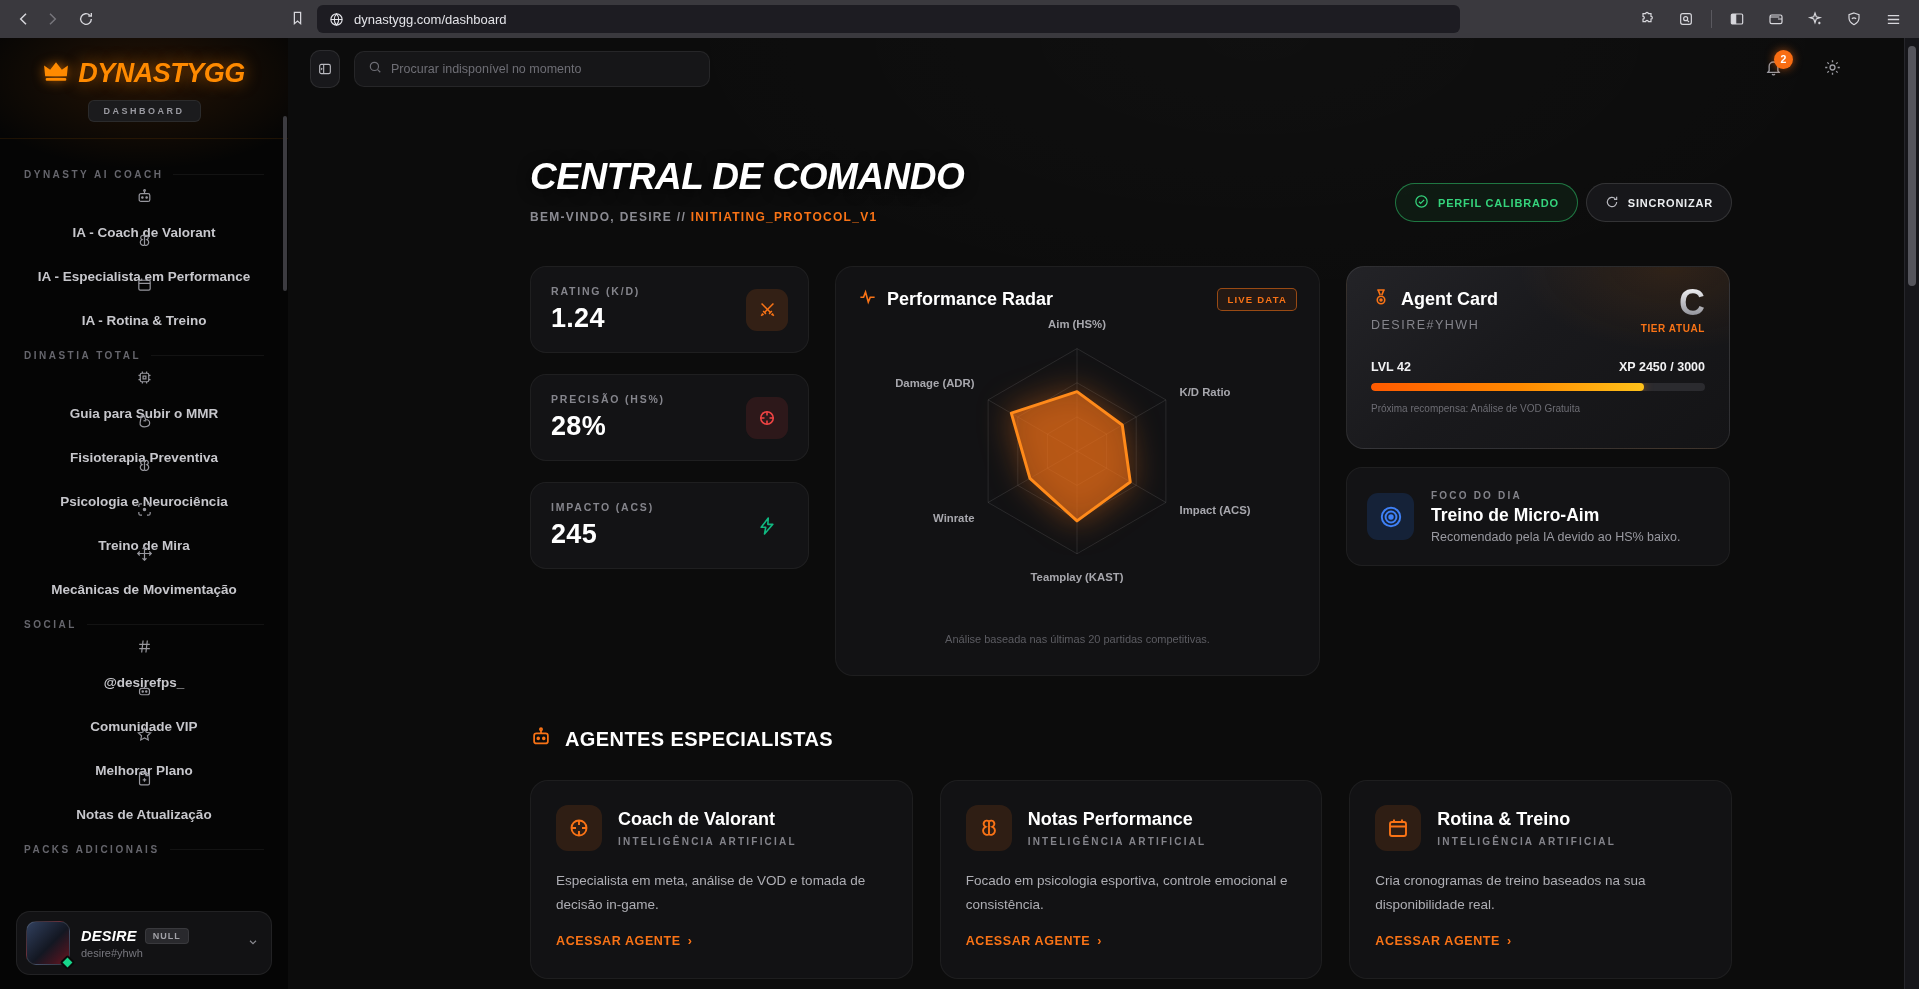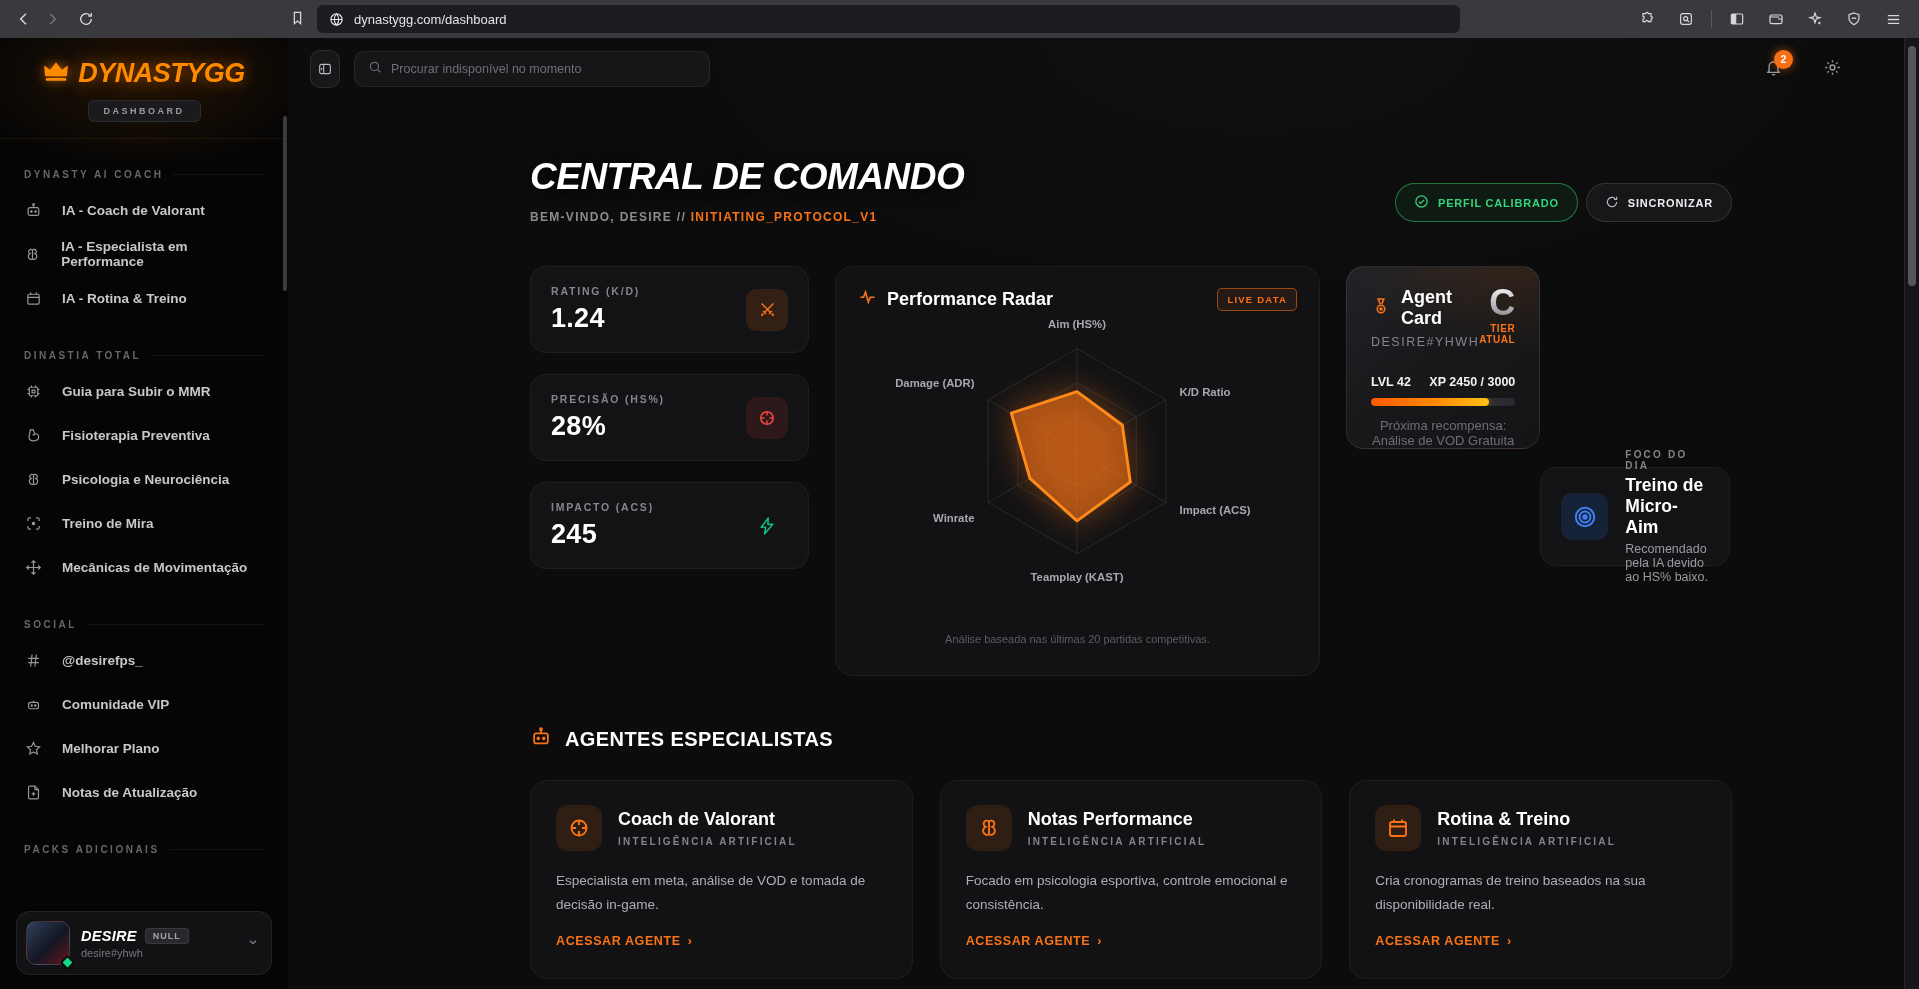--- a/index.html
+++ b/index.html
@@ -28,21 +28,21 @@
   .side-head { padding:20px 0 16px; text-align:center; border-bottom:1px solid rgba(255,140,0,0.10); }
   .logo-row { display:flex; align-items:center; justify-content:center; gap:9px; }
   .logo-text { font-size:27px; font-weight:900; font-style:italic; letter-spacing:-0.5px; color:#ff8a00; text-shadow:0 0 16px rgba(255,130,0,.6); }
   .crown { color:#ff8a00; filter:drop-shadow(0 0 6px rgba(255,130,0,.7)); }
   .dash-pill { display:inline-block; margin-top:11px; background:#1b1b1d; border:1px solid rgba(255,255,255,.07); color:#9a9aa1; font-size:9px; font-weight:bold; letter-spacing:2.5px; padding:5px 15px; border-radius:6px; }
   .side-scroll-thumb { position:absolute; right:1px; top:78px; width:4px; height:175px; background:#3c3b40; border-radius:2px; }
 
   .nav { padding:0 24px; }
   .sec-label { display:flex; align-items:center; gap:10px; margin:30px 0 8px; color:#66666d; font-size:10px; font-weight:bold; letter-spacing:2.5px; white-space:nowrap; }
   .sec-label i { flex:1; height:1px; background:rgba(255,255,255,.06); }
-  .nav-item { display:flex; align-items:center; gap:20px; height:44px; color:#c7c7cc; font-size:13.5px; font-weight:bold; cursor:pointer; border-radius:8px; }
+  .nav-item { display:flex; align-items:center; gap:20px; height:44px; color:#c7c7cc; font-size:13.5px; font-weight:bold; cursor:pointer; border-radius:8px;flex-direction:column; }
   .nav-item .nico { color:#97979e; width:18px; display:flex; justify-content:center; }
 
   .user-card { position:absolute; left:16px; right:16px; bottom:14px; background:#121214; border:1px solid rgba(255,255,255,.07); border-radius:14px; padding:9px 12px 9px 9px; display:flex; align-items:center; gap:11px; }
   .avatar { width:44px; height:44px; border-radius:10px; position:relative; flex:none;
     background: linear-gradient(135deg,#31405e 0%,#131722 55%,#401520 80%,#6e1420 100%); border:1px solid rgba(255,255,255,.12); }
   .status-dot { position:absolute; right:-4px; bottom:-4px; width:11px; height:11px; background:#17d68b; transform:rotate(45deg); border:2px solid #0a0a0a; border-radius:2px; }
   .uc-main { flex:1; min-width:0; }
   .uc-name-row { display:flex; align-items:center; gap:8px; }
   .uc-name { color:#fff; font-weight:900; font-style:italic; font-size:14.5px; letter-spacing:.3px; }
   .uc-null { background:#29292d; border:1px solid rgba(255,255,255,.08); color:#a2a2a8; font-size:9px; font-weight:bold; letter-spacing:1px; border-radius:4px; padding:2px 7px; }
@@ -85,36 +85,36 @@
   .radar-card { background:#121214; border:1px solid rgba(255,255,255,.05); border-radius:18px; height:410px; padding:20px 22px; position:relative; }
   .radar-head { display:flex; align-items:center; justify-content:space-between; }
   .radar-title { display:flex; align-items:center; gap:10px; color:#fff; font-size:18px; font-weight:900; }
   .pulse-ico { color:#f97316; }
   .live-badge { border:1px solid rgba(249,115,22,.55); background:rgba(249,115,22,.08); color:#f97316; font-size:9.5px; font-weight:bold; letter-spacing:1.2px; padding:5px 9px; border-radius:5px; }
   .radar-svg-wrap { display:flex; justify-content:center; margin-top:2px; }
   .radar-caption { position:absolute; bottom:30px; left:0; right:0; text-align:center; color:#5c5c62; font-size:11px; }
   .radar-data { fill:rgba(249,115,22,.55); stroke:#ff8a1a; stroke-width:3; stroke-linejoin:round; filter:drop-shadow(0 0 16px rgba(255,122,26,.65)); }
   .radar-axis-label { fill:#a7a7ad; font-size:11.5px; font-weight:bold; font-family:"Liberation Sans",sans-serif; }
 
-  .right-col { display:flex; flex-direction:row; height:300px; }
+  .right-col { display:flex; flex-direction:column; height:300px; }
   .agent-card { height:183px; border-radius:18px; border:1px solid rgba(255,255,255,.09); padding:20px 24px; position:relative;
     background: linear-gradient(140deg,#232327 0%,#19191c 45%,#141416 100%);
     background-image: radial-gradient(ellipse 220px 120px at 85% 0%, rgba(255,122,0,.10), transparent 70%), linear-gradient(140deg,#232327 0%,#19191c 45%,#141416 100%); }
   .ac-head { display:flex; align-items:flex-start; justify-content:space-between; }
   .ac-title-row { display:flex; align-items:center; gap:10px; color:#fff; font-size:18px; font-weight:900; }
   .medal-ico { color:#f97316; }
   .ac-player { color:#85858c; font-size:12.5px; letter-spacing:1.5px; margin-top:6px; }
   .ac-tier { text-align:right; }
   .tier-letter { font-size:36px; font-weight:900; line-height:.9;
     background:linear-gradient(180deg,#f4f4f6,#87878f); -webkit-background-clip:text; background-clip:text; color:transparent; }
   .tier-label { color:#f97316; font-size:10px; font-weight:bold; letter-spacing:.6px; margin-top:4px; }
   .ac-xp-row { display:flex; justify-content:space-between; margin-top:26px; color:#f2f2f4; font-size:12.5px; font-weight:bold; }
   .xp-track { margin-top:9px; height:8px; border-radius:4px; background:#2b2b2f; overflow:hidden; }
   .xp-fill { height:100%; border-radius:4px; background:linear-gradient(90deg,#ff5a00,#ff8a00 55%,#ffc21a); box-shadow:0 0 10px rgba(255,138,0,.5); }
-  .ac-note { margin-top:12px; text-align:center; color:#6d6d74; font-size:13px; }
+  .ac-note { margin-top:12px; text-align:left; color:#6d6d74; font-size:10px; }
 
   .focus-card { margin-top:auto; height:99px; background:#131315; border:1px solid rgba(255,255,255,.05); border-radius:16px; padding:16px 20px; display:flex; align-items:center; gap:17px; }
   .focus-ico { width:47px; height:47px; border-radius:11px; background:#152238; display:flex; align-items:center; justify-content:center; color:#3f80f6; flex:none; }
   .focus-kicker { color:#83838a; font-size:10px; font-weight:bold; letter-spacing:2.2px; }
   .focus-title { color:#fff; font-size:17.5px; font-weight:900; margin-top:4px; }
   .focus-desc { color:#9a9aa1; font-size:12.5px; margin-top:4px; }
 
   .section-head { display:flex; align-items:center; gap:13px; margin:50px 0 28px; }
   .section-title { color:#fff; font-size:20px; font-weight:900; letter-spacing:.4px; }
   .bot-ico-orange { color:#f97316; }

